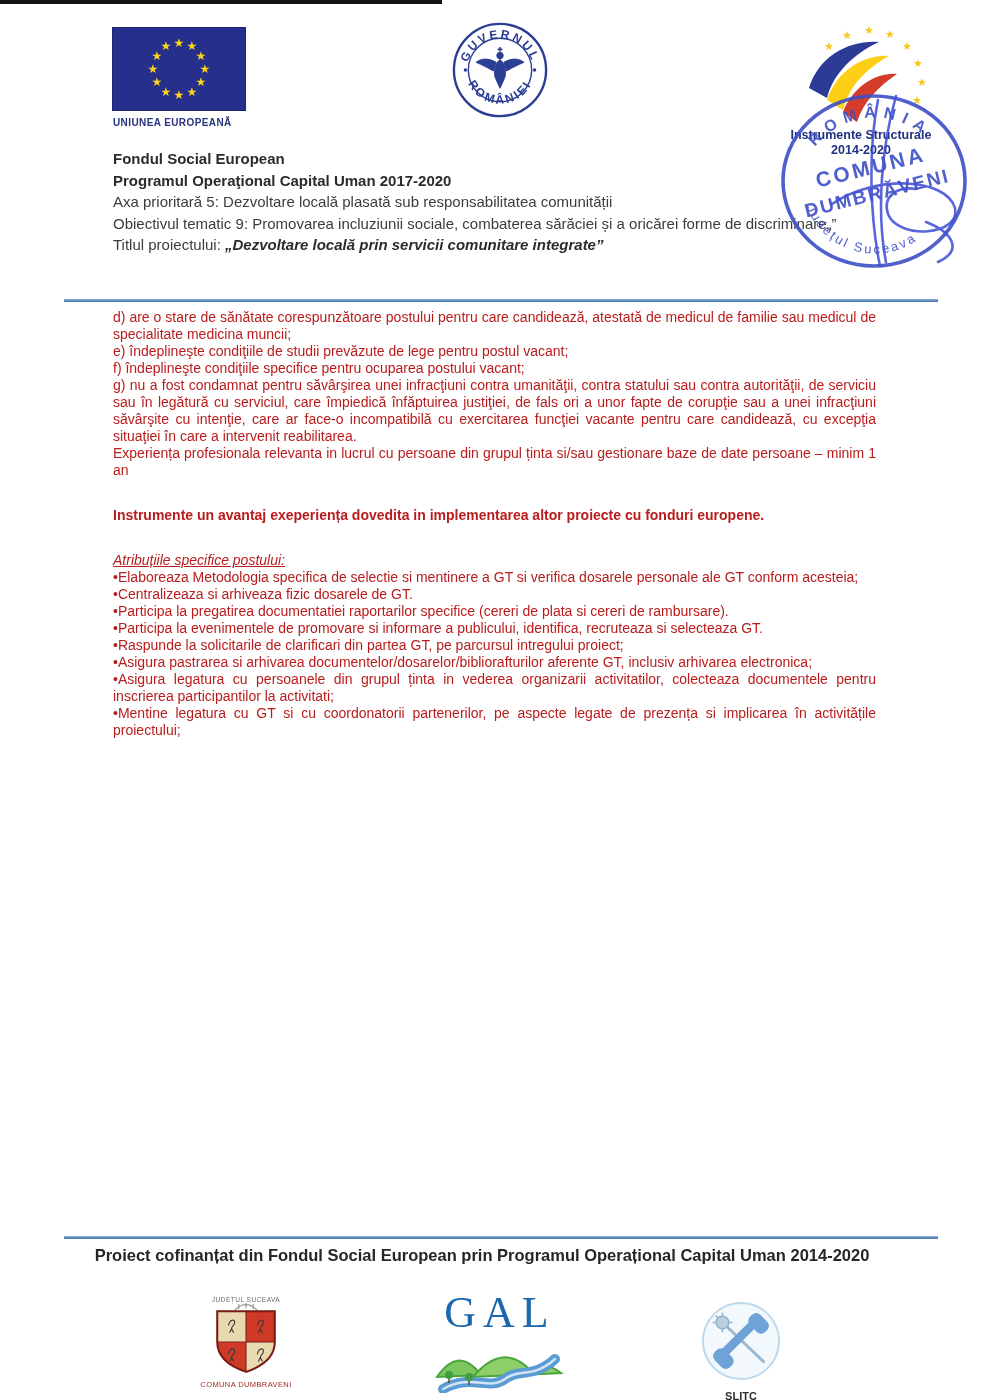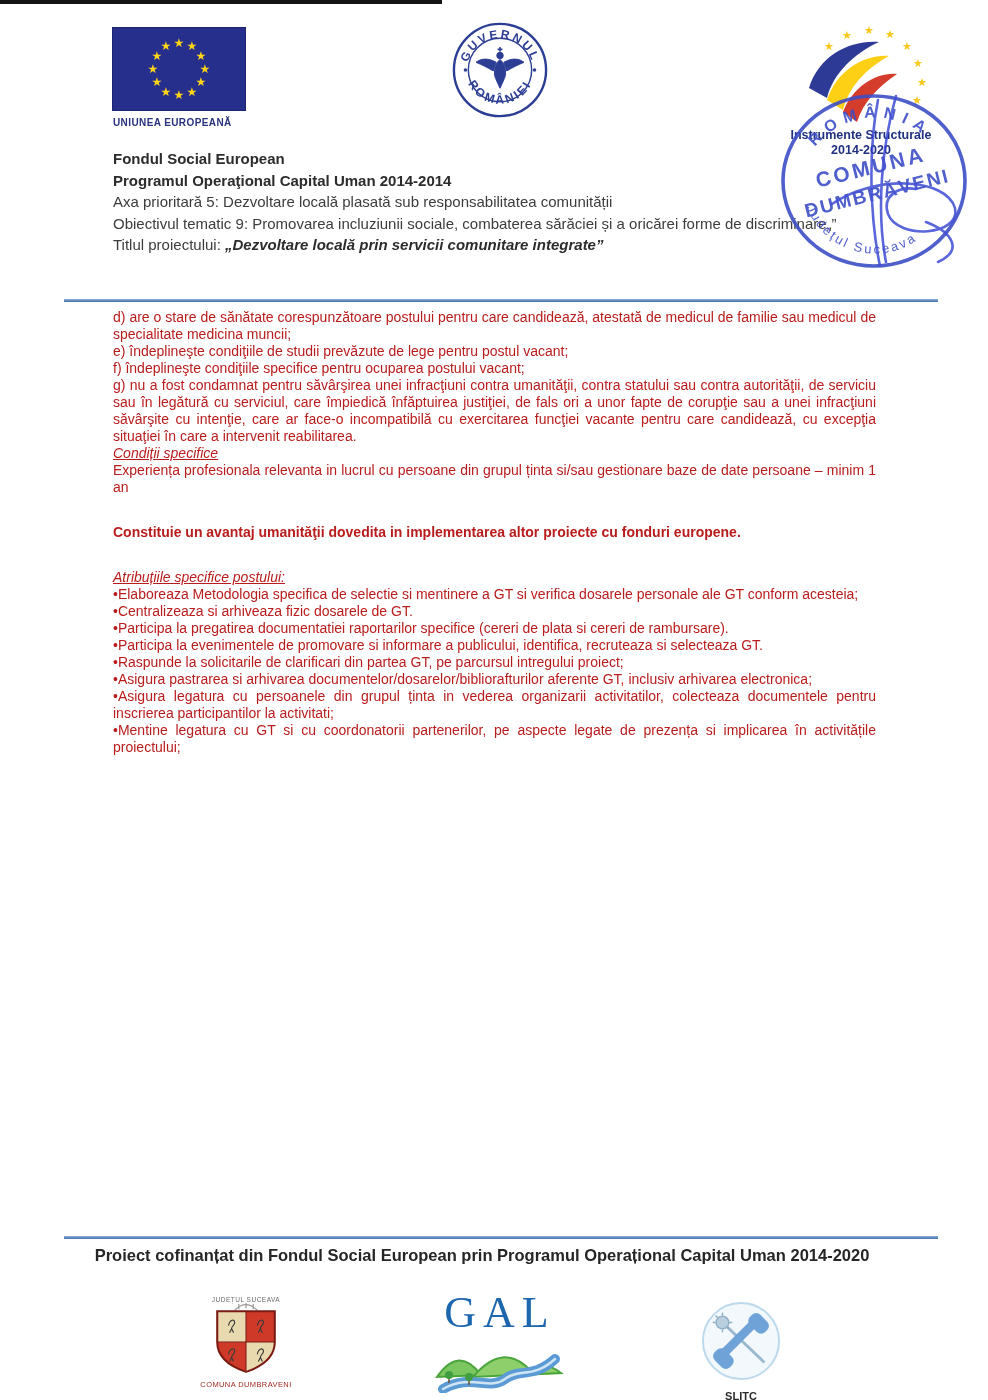--- a/index.html
+++ b/index.html
@@ -150,36 +150,35 @@
         <path d="M 120,6 C 106,55 100,120 110,172"></path>
         <path d="M 102,10 C 92,60 94,128 104,176"></path>
         <path d="M 56,114 C 100,84 170,88 179,118 C 185,146 122,150 112,124 C 106,106 122,96 140,99"></path>
         <path d="M 150,132 C 176,142 188,160 162,172"></path>
       </g>
     </svg>
   </div>
 
   <div class="header-block">
     <p class="b">Fondul Social European</p>
-    <p class="b">Programul Operaţional Capital Uman 2014-2014</p>
+    <p class="b">Programul Operaţional Capital Uman 2017-2020</p>
     <p>Axa prioritară 5: Dezvoltare locală plasată sub responsabilitatea comunității</p>
     <p>Obiectivul tematic 9: Promovarea incluziunii sociale, combaterea sărăciei și a oricărei forme de discriminare„”</p>
     <p><span>Titlul proiectului: </span><span class="title-val">„Dezvoltare locală prin servicii comunitare integrate”</span></p>
   </div>
 
   <div class="sep sep-top"></div>
 
   <div class="doc-body">
     <p>d) are o stare de sănătate corespunzătoare postului pentru care candidează, atestată de medicul de familie sau medicul de specialitate medicina muncii;</p>
     <p>e) îndeplineşte condiţiile de studii prevăzute de lege pentru postul vacant;</p>
     <p>f) îndeplineşte condiţiile specifice pentru ocuparea postului vacant;</p>
     <p>g) nu a fost condamnat pentru săvârşirea unei infracţiuni contra umanităţii, contra statului sau contra autorităţii, de serviciu sau în legătură cu serviciul, care împiedică înfăptuirea justiţiei, de fals ori a unor fapte de corupţie sau a unei infracţiuni săvârşite cu intenţie, care ar face-o incompatibilă cu exercitarea funcţiei vacante pentru care candidează, cu excepţia situaţiei în care a intervenit reabilitarea.</p>
-    <p class="head">Condiții specifice</p>
     <p>Experiența profesionala relevanta in lucrul cu persoane din grupul ținta si/sau gestionare baze de date persoane – minim 1 an</p>
-    <p class="bold gap">Constituie un avantaj umanităţii dovedita in implementarea altor proiecte cu fonduri europene.</p>
+    <p class="bold gap">Instrumente un avantaj exeperiența dovedita in implementarea altor proiecte cu fonduri europene.</p>
     <p class="head gap">Atribuțiile specifice postului:</p>
     <p>•Elaboreaza Metodologia specifica de selectie si mentinere a GT si verifica dosarele personale ale GT conform acesteia;</p>
     <p>•Centralizeaza si arhiveaza fizic dosarele de GT.</p>
     <p>•Participa la pregatirea documentatiei raportarilor specifice (cereri de plata si cereri de rambursare).</p>
     <p>•Participa la evenimentele de promovare si informare a publicului, identifica, recruteaza si selecteaza GT.</p>
     <p>•Raspunde la solicitarile de clarificari din partea GT, pe parcursul intregului proiect;</p>
     <p>•Asigura pastrarea si arhivarea documentelor/dosarelor/bibliorafturilor aferente GT, inclusiv arhivarea electronica;</p>
     <p>•Asigura legatura cu persoanele din grupul ținta in vederea organizarii activitatilor, colecteaza documentele pentru inscrierea participantilor la activitati;</p>
     <p>•Mentine legatura cu GT si cu coordonatorii partenerilor, pe aspecte legate de prezența si implicarea în activitățile proiectului;</p>
   </div>

